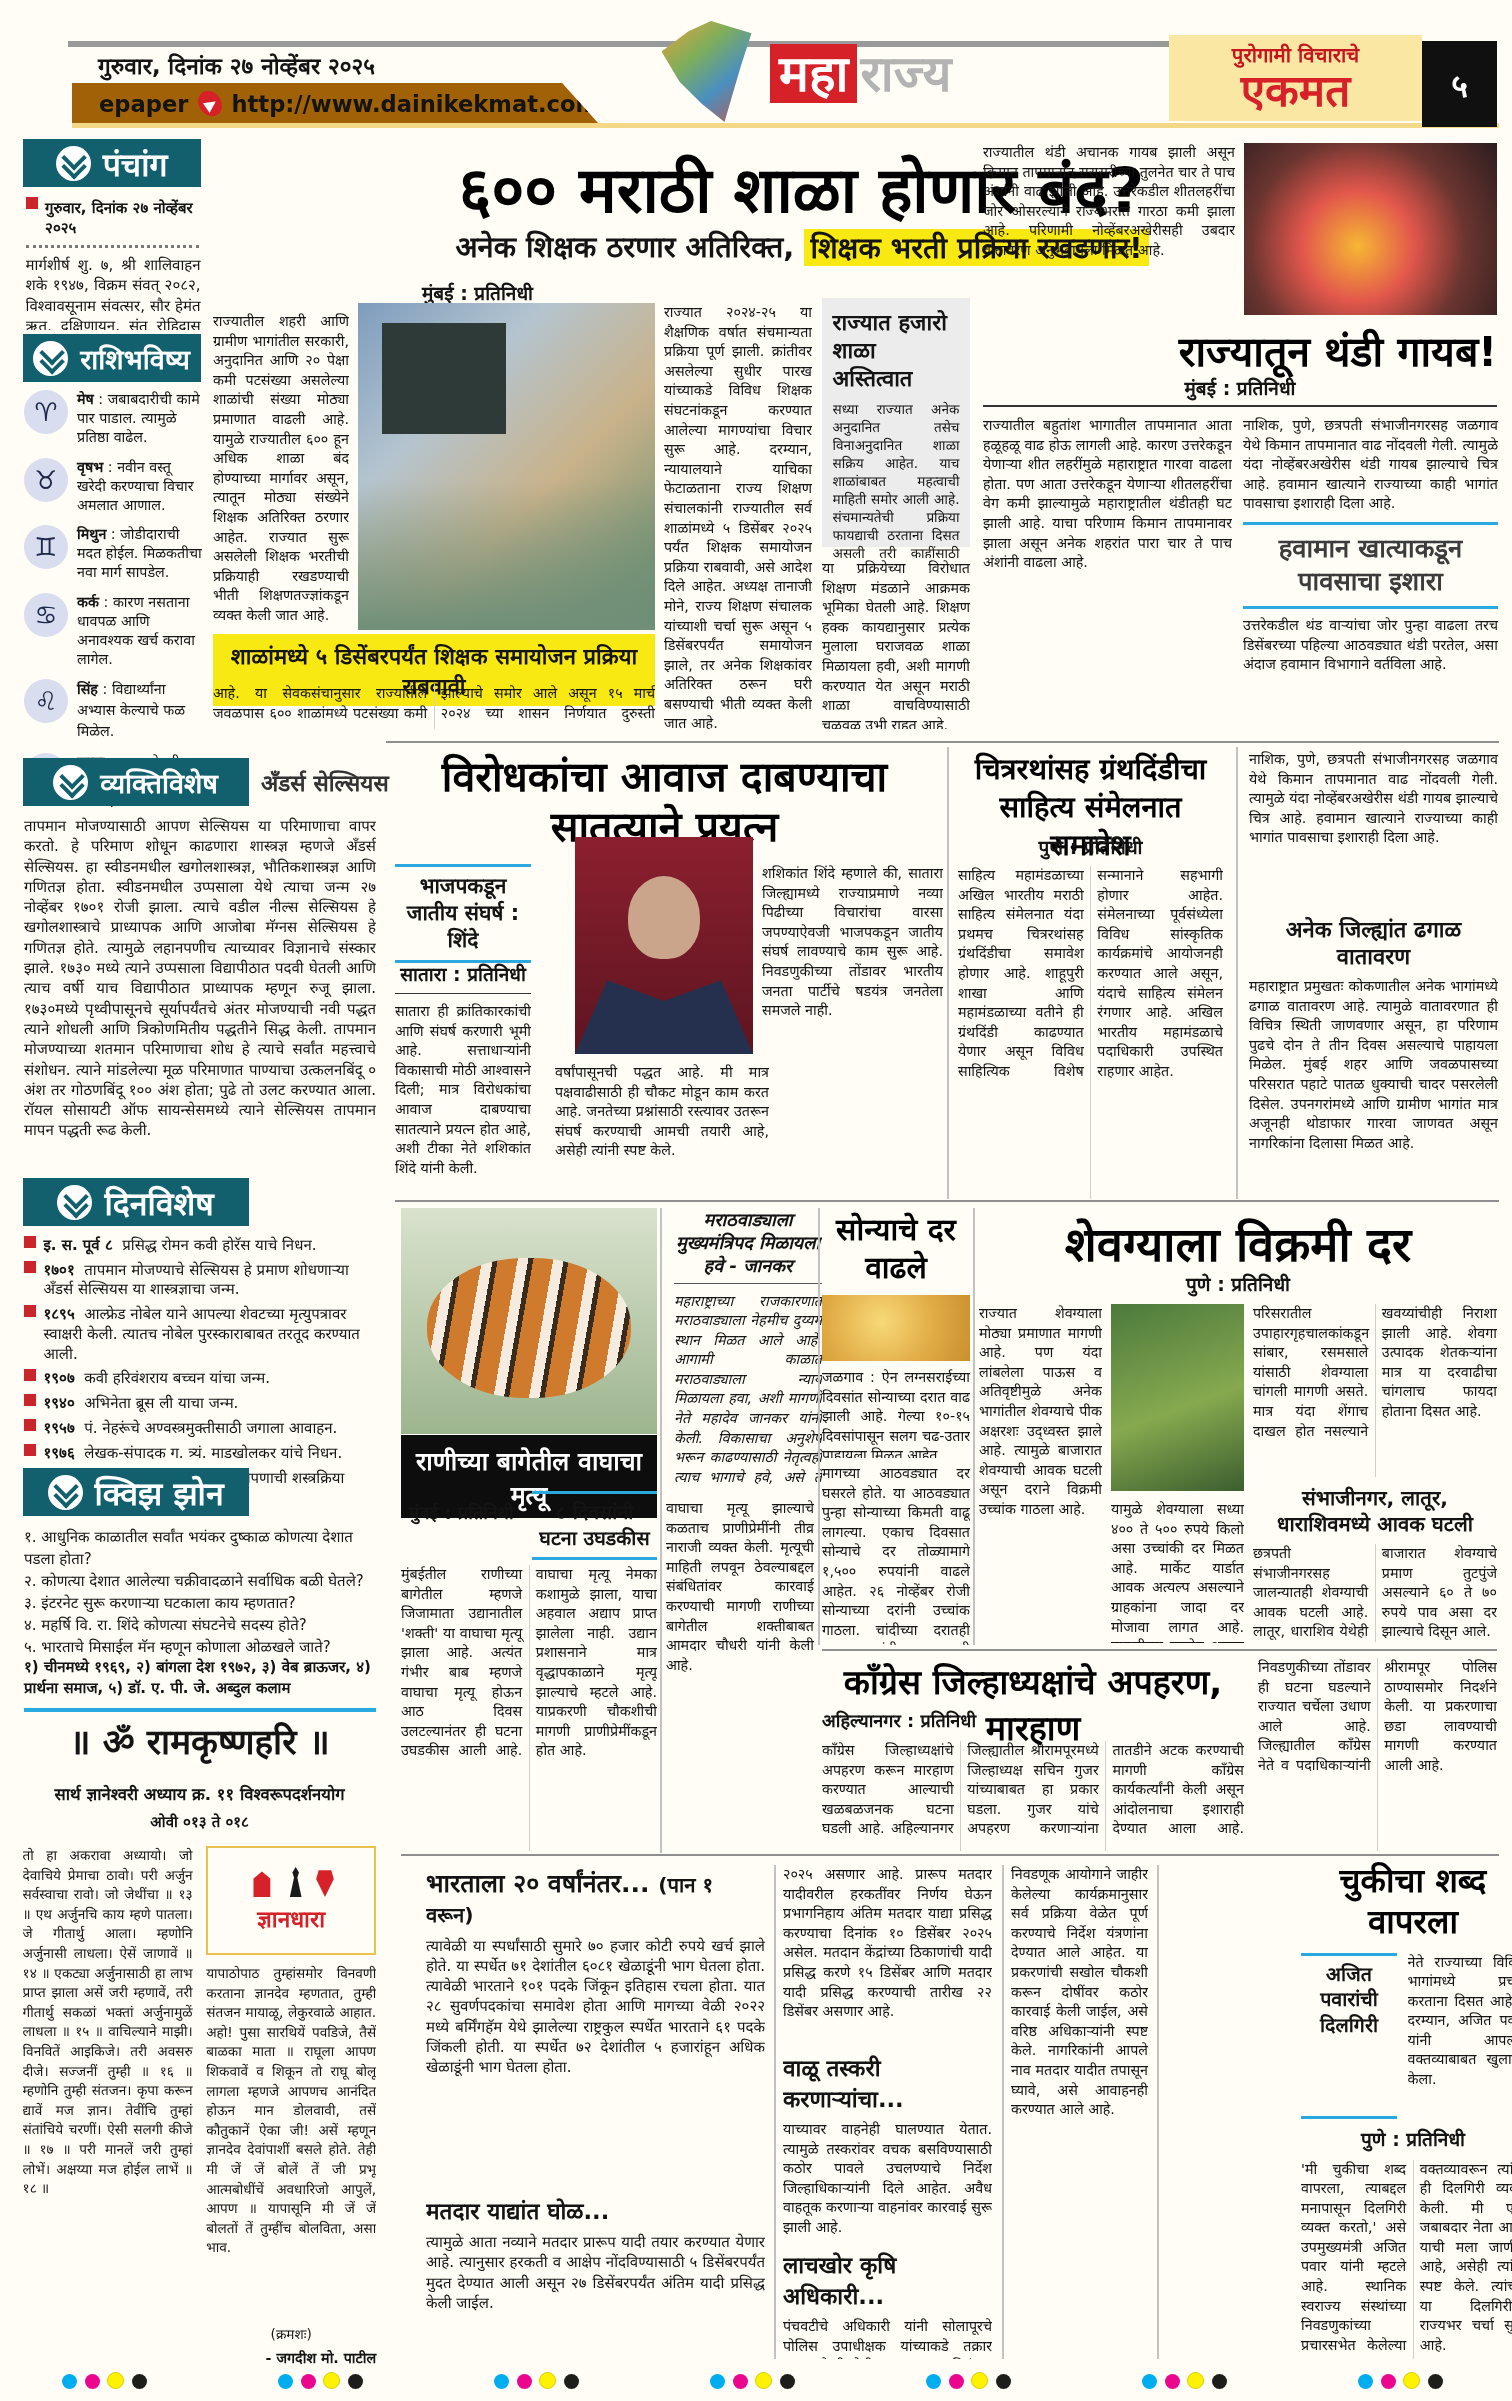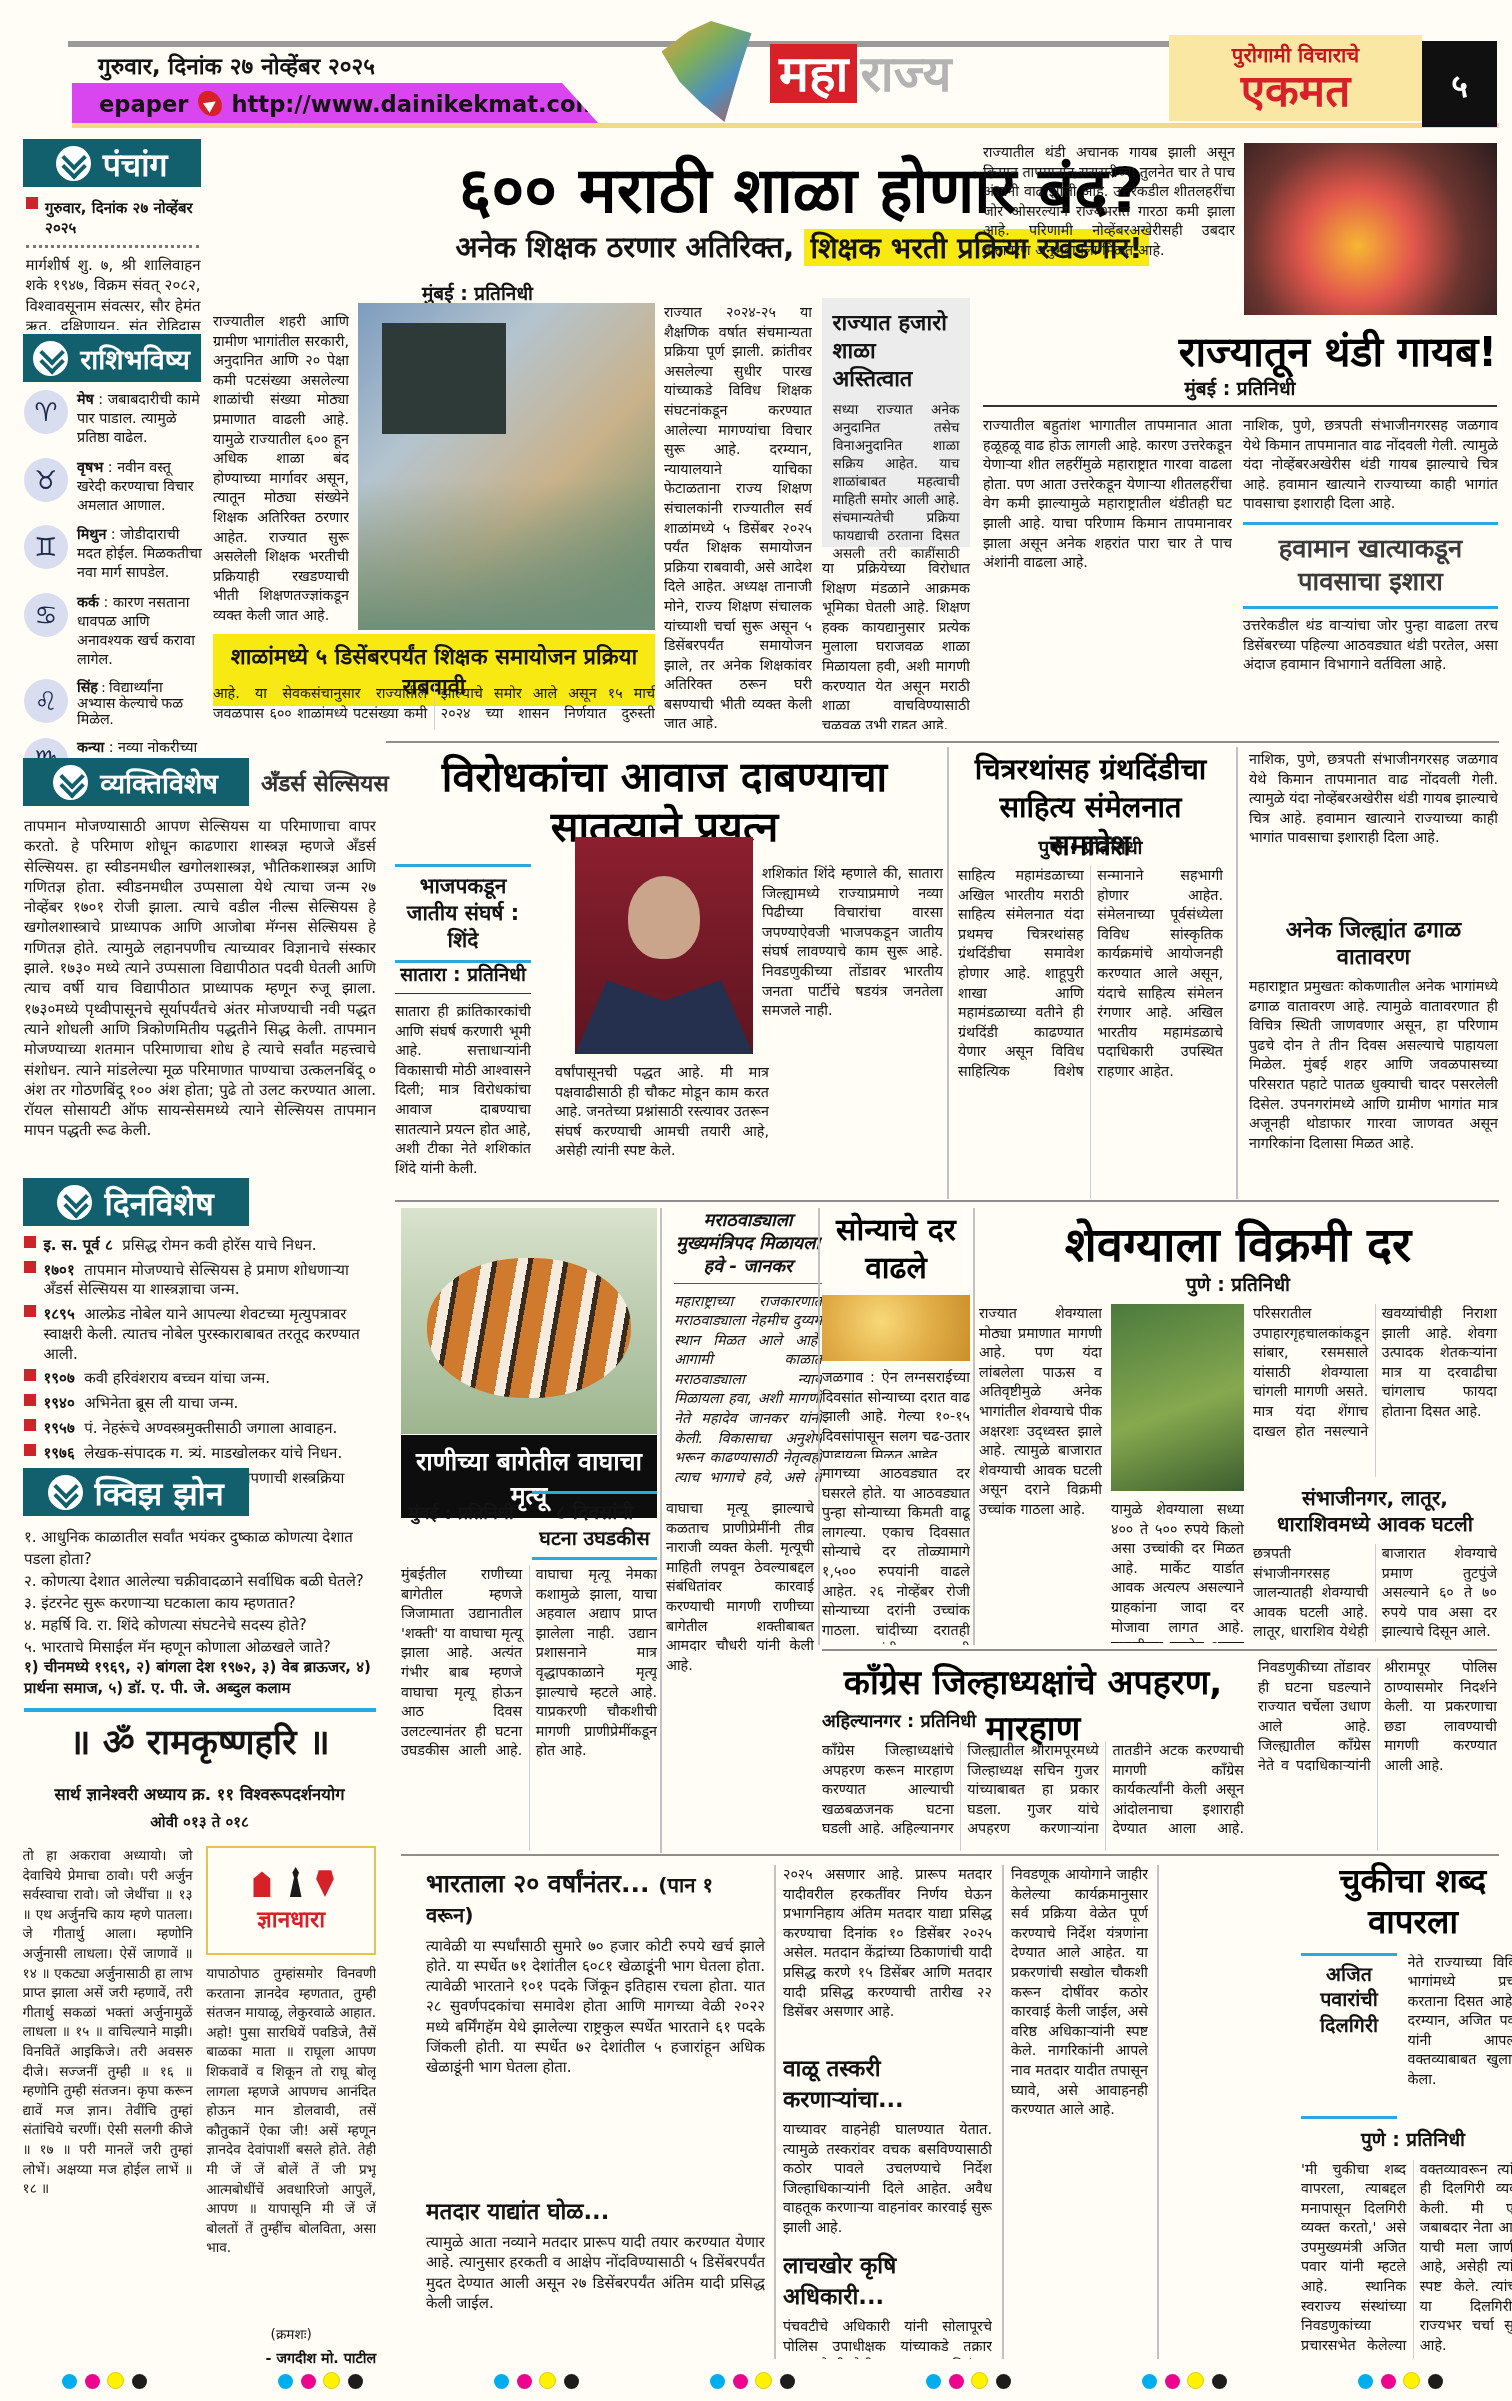--- a/index.html
+++ b/index.html
@@ -32,21 +32,21 @@
   .d0{background:#00aeef;} .d1{background:#ec068d;} .d2{background:#fff200;border:0.8px solid #d8ce00;} .d3{background:#1d1d1b;}
 </style>
 </head>
 <body>
 
 <div class="page">
 
   <div class="ab rule" style="left:68px;top:41px;width:1401px;height:6px;"></div>
   <div class="ab" style="left:98px;top:50px;font-size:22.6px;font-weight:bold;">गुरुवार, दिनांक २७ नोव्हेंबर २०२५</div>
 
-  <div class="ab" style="left:72px;top:83px;width:527px;height:41px;background:#d946ef;clip-path:polygon(0 0,93% 0,100% 100%,0 100%);display:flex;align-items:center;gap:10.5px;padding-left:27px;box-sizing:border-box;">
+  <div class="ab" style="left:72px;top:83px;width:527px;height:41px;background:#a16207;clip-path:polygon(0 0,93% 0,100% 100%,0 100%);display:flex;align-items:center;gap:10.5px;padding-left:27px;box-sizing:border-box;">
     <span style="font-size:22.6px;font-weight:bold;">epaper</span>
     <span style="width:27px;height:27px;border-radius:50%;background:#d62128;color:#fff;display:flex;align-items:center;justify-content:center;font-size:15px;transform:rotate(-35deg);">▶</span>
     <span style="font-size:22.6px;font-weight:bold;">http://www.dainikekmat.com</span>
   </div>
   <div class="ab" style="left:72px;top:123px;width:1427px;height:4.5px;background:#f2d887;"></div>
 
   <div class="ab" style="left:654px;top:16.6px;width:110px;height:110px;">
     <div style="position:absolute;left:7.5px;top:4.5px;width:90px;height:101px;background:linear-gradient(140deg,#e8a13c 0%,#7fae5a 35%,#4a8fc0 65%,#c25a4a 100%);clip-path:polygon(55% 0,100% 12%,88% 45%,70% 100%,45% 82%,20% 60%,0 30%,30% 10%);"></div>
   </div>
 
@@ -96,21 +96,21 @@
     <div style="display:flex;gap:9px;align-items:flex-start;">
       <span class="zcirc">♊</span>
       <span style="font-size:14.3px;line-height:19px;"><b>मिथुन</b> : <span>जोडीदाराची मदत होईल. मिळकतीचा नवा मार्ग सापडेल.</span></span>
     </div>
     <div style="display:flex;gap:9px;align-items:flex-start;">
       <span class="zcirc">♋</span>
       <span style="font-size:14.3px;line-height:19px;"><b>कर्क</b> : <span>कारण नसताना धावपळ आणि अनावश्यक खर्च करावा लागेल.</span></span>
     </div>
     <div style="display:flex;gap:9px;align-items:flex-start;">
       <span class="zcirc">♌</span>
-      <span style="font-size:14.3px;line-height:16px;font-family:Liberation Serif, serif;"><b>सिंह</b> : <span>विद्यार्थ्यांना अभ्यास केल्याचे फळ मिळेल.</span></span>
+      <span style="font-size:14.3px;line-height:21px;"><b>सिंह</b> : <span>विद्यार्थ्यांना अभ्यास केल्याचे फळ मिळेल.</span></span>
     </div>
     <div style="display:flex;gap:9px;align-items:flex-start;">
       <span class="zcirc">♍</span>
       <span style="font-size:14.3px;line-height:19px;"><b>कन्या</b> : <span>नव्या नोकरीच्या शोधात असाल तर त्यात यश येईल.</span></span>
     </div>
   </div>
 
   <div class="ab sec-h" style="left:22.6px;top:758px;width:226px;height:48px;font-size:27px;">
     <span class="chev">
         <b class="c1"></b>

